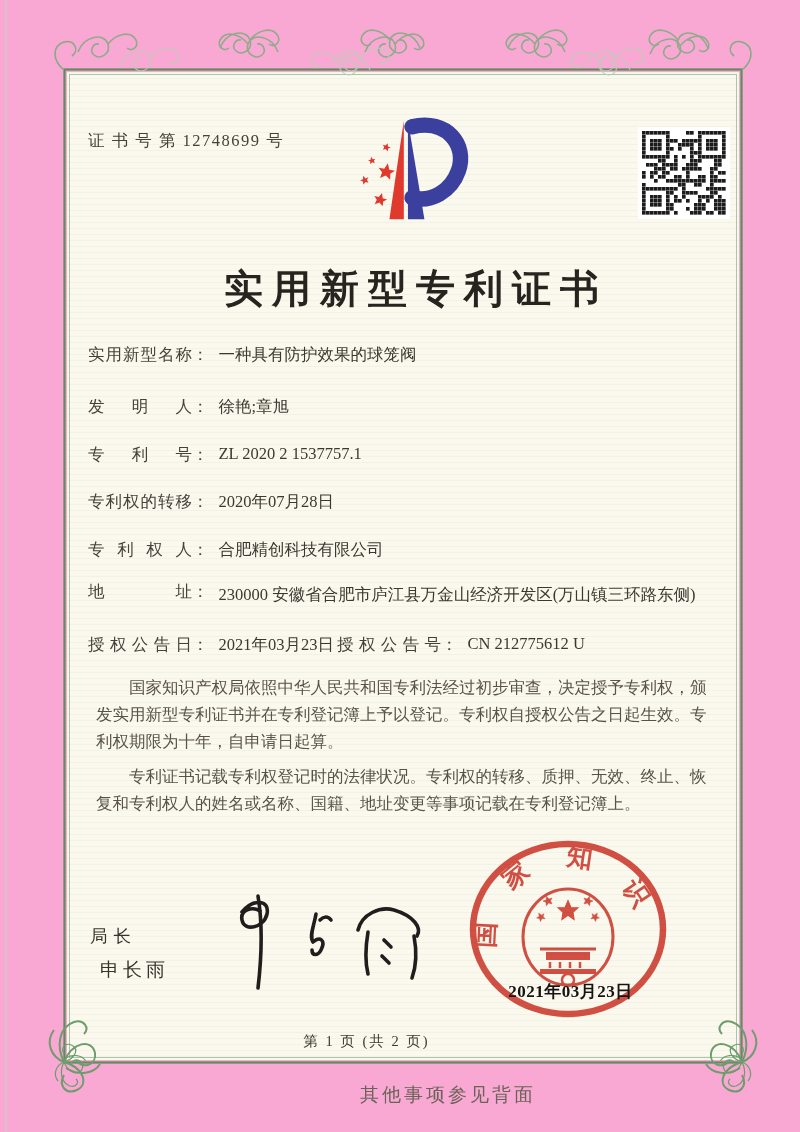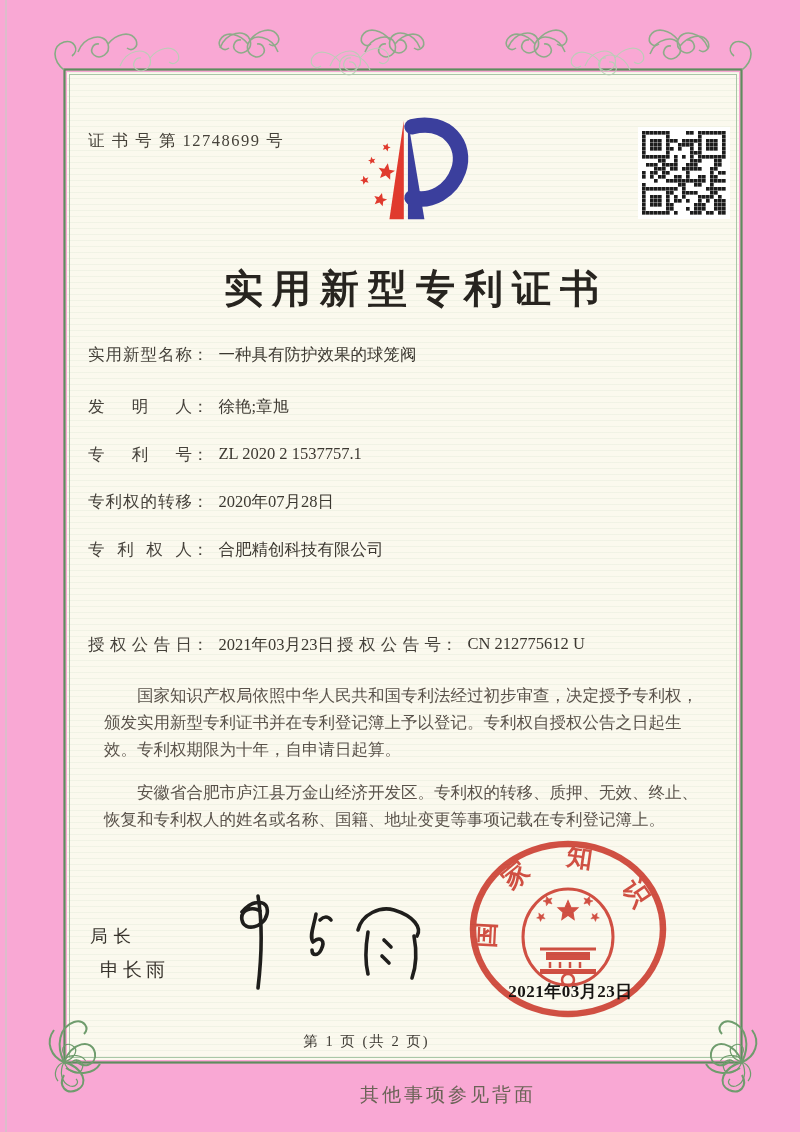--- a/index.html
+++ b/index.html
@@ -27,21 +27,21 @@
     font-size:39px;font-weight:700;letter-spacing:9px;color:#27241f;margin:16px;}
   .field-row{position:absolute;left:88px;font-size:16.5px;white-space:nowrap;}
   .flabel{display:inline-block;width:104px;text-align:justify;
     text-align-last:justify;vertical-align:top;color:#45413a;}
   .fcolon{display:inline-block;margin-right:10px;color:#45413a;}
   .fvalue{display:inline-block;vertical-align:top;color:#3c3831;}
   .fvalue.wrap{width:505px;white-space:normal;line-height:27px;}
   .pair2{position:absolute;left:249px;top:0;}
   .paras{position:absolute;left:88px;top:666px;width:634px;
     font-size:16.5px;line-height:27px;color:#59524a;}
-  .paras p{margin:16px;text-indent:2em;}
+  .paras p{margin:8px;text-indent:2em;}
   .signer-title{position:absolute;left:90px;top:924px;font-size:17.5px;
     letter-spacing:6px;color:#37332c;}
   .signer-name{position:absolute;left:100px;top:957px;font-size:19px;
     letter-spacing:4px;color:#37332c;}
   .signature{position:absolute;left:212px;top:890px;}
   .seal{position:absolute;left:462px;top:835px;mix-blend-mode:multiply;opacity:.95;}
   .seal-date{position:absolute;left:488px;top:980px;width:165px;text-align:center;
     font-size:17px;font-weight:600;letter-spacing:.5px;color:#161412;}
   .page-no{position:absolute;left:0;top:1032px;width:733px;text-align:center;
     font-size:14.5px;letter-spacing:2px;color:#3e3a33;}
@@ -374,30 +374,33 @@
   </div>
   <div class="field-row" style="top:444px">
     <span class="flabel">专利号</span><span class="fcolon">：</span><span class="fvalue">ZL 2020 2 1537757.1</span>
   </div>
   <div class="field-row" style="top:491px">
     <span class="flabel">专利权的转移</span><span class="fcolon">：</span><span class="fvalue">2020年07月28日</span>
   </div>
   <div class="field-row" style="top:539px">
     <span class="flabel">专利权人</span><span class="fcolon">：</span><span class="fvalue">合肥精创科技有限公司</span>
   </div>
+  <div class="field-row" style="top:581px">
+    <span class="flabel">地址</span><span class="fcolon">：</span><span class="fvalue wrap">230000 安徽省合肥市庐江县万金山经济开发区(万山镇三环路东侧)</span>
+  </div>
   <div class="field-row" style="top:634px">
     <span class="flabel">授权公告日</span><span class="fcolon">：</span><span class="fvalue">2021年03月23日</span>
     <span class="pair2">
       <span class="flabel">授权公告号</span><span class="fcolon">：</span><span class="fvalue">CN 212775612 U</span>
     </span>
   </div>
 
   <div class="paras">
     <p>国家知识产权局依照中华人民共和国专利法经过初步审查，决定授予专利权，颁发实用新型专利证书并在专利登记簿上予以登记。专利权自授权公告之日起生效。专利权期限为十年，自申请日起算。</p>
-    <p>安徽省合肥市庐江县万金山经济开发区。专利权的转移、质押、无效、终止、恢复和专利权人的姓名或名称、国籍、地址变更等事项记载在专利登记簿上。</p>
+    <p>专利证书记载专利权登记时的法律状况。专利权的转移、质押、无效、终止、恢复和专利权人的姓名或名称、国籍、地址变更等事项记载在专利登记簿上。</p>
   </div>
 
   <div class="signer-title">局长</div>
   <div class="signer-name">申长雨</div>
 
   <svg class="signature" width="230" height="105" viewBox="0 0 230 105">
     <g fill="none" stroke="#1f1e1c" stroke-width="3.6" stroke-linecap="round" stroke-linejoin="round">
       <path d="M30,22 C42,8 58,10 55,24 C52,38 32,42 30,30 C28,20 40,16 48,21"></path>
       <path d="M46,6 C50,30 50,64 46,98"></path>
       <path d="M104,24 C102,36 97,46 101,52 C108,46 114,50 109,60 C106,66 100,66 100,60"></path>

